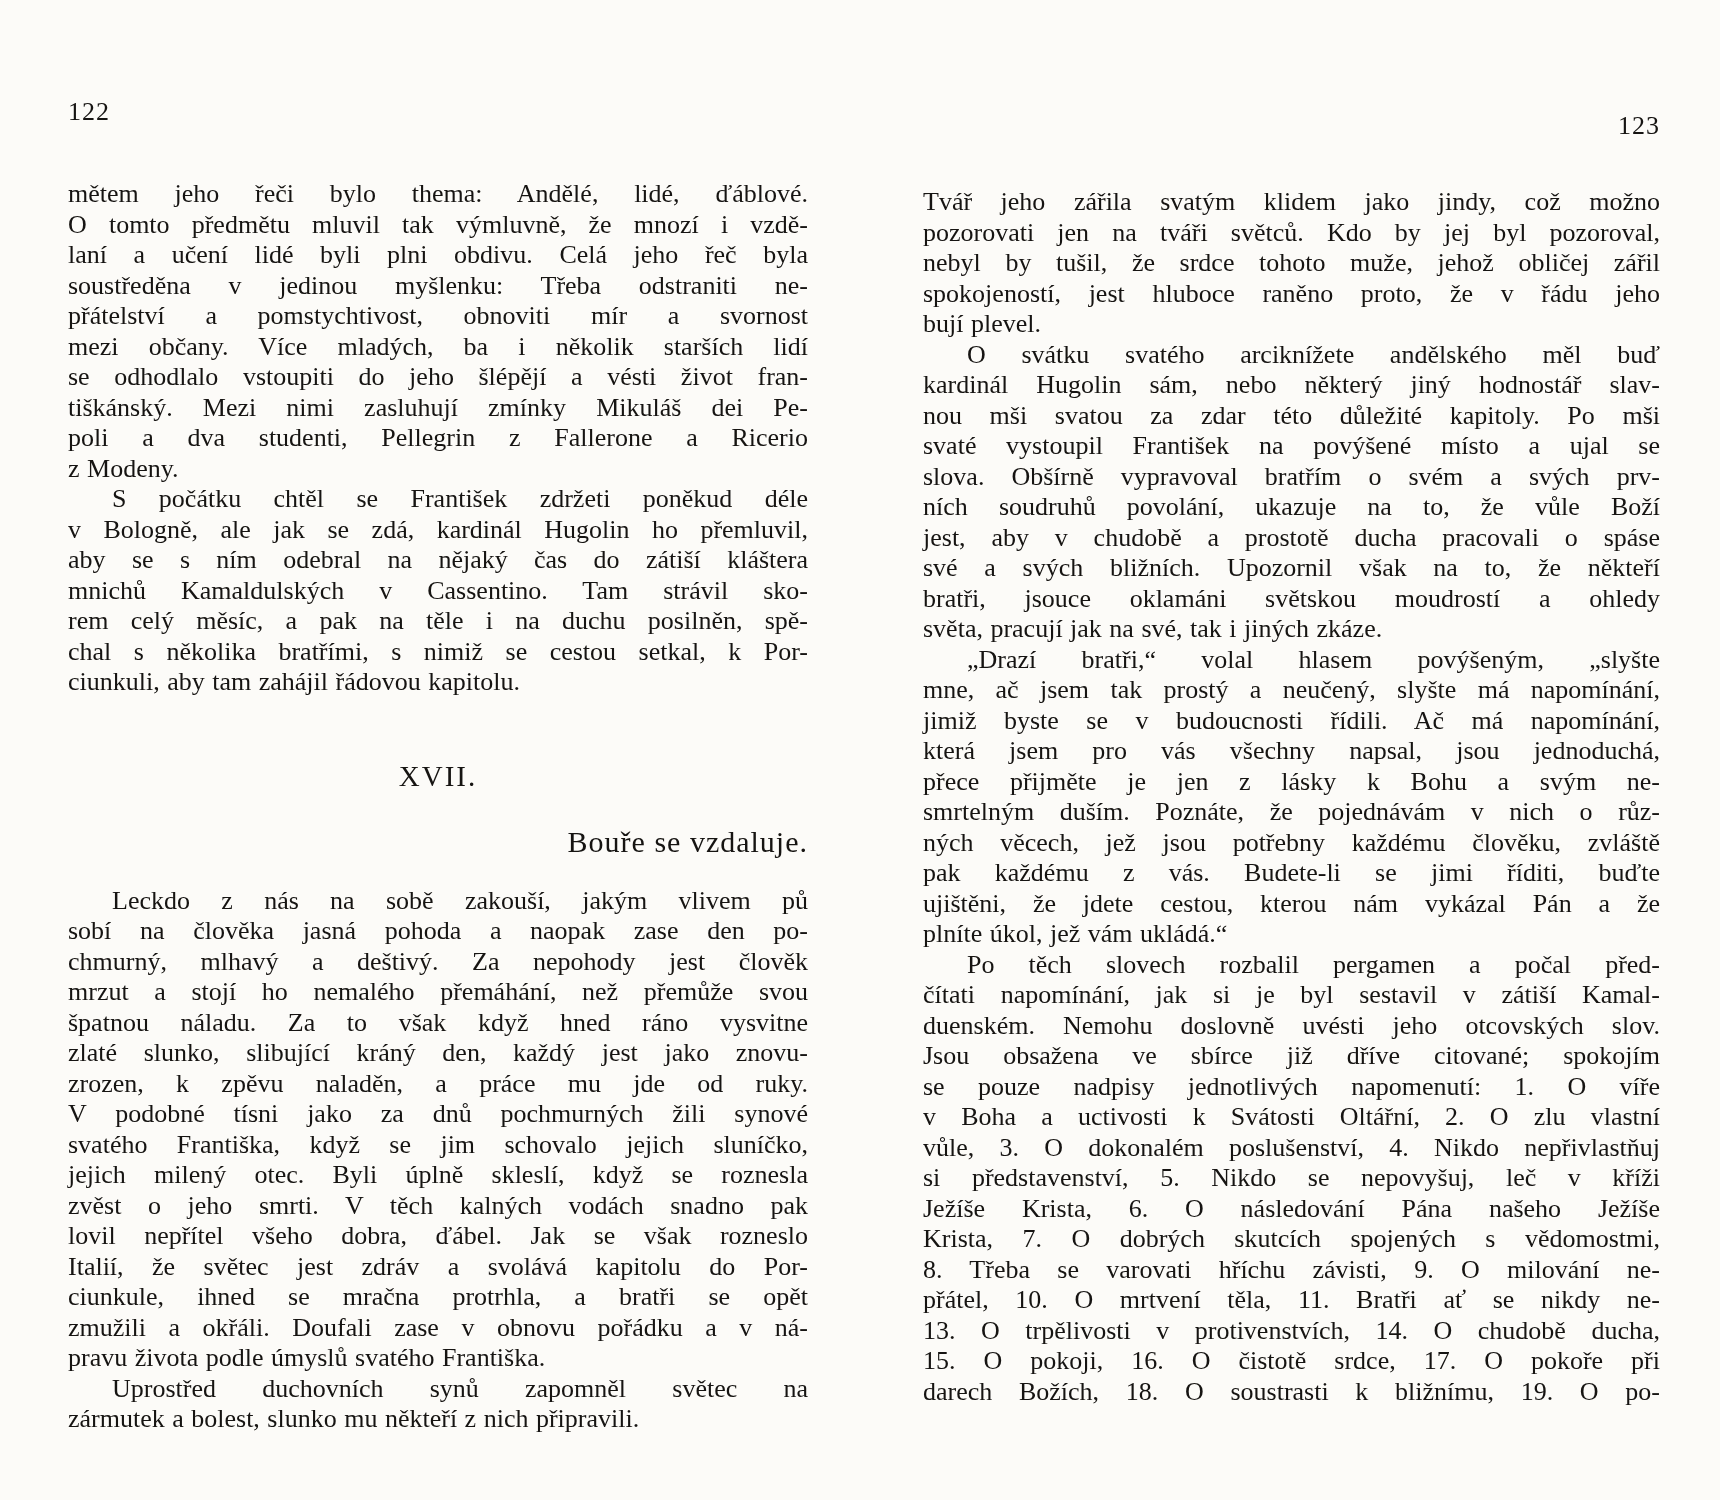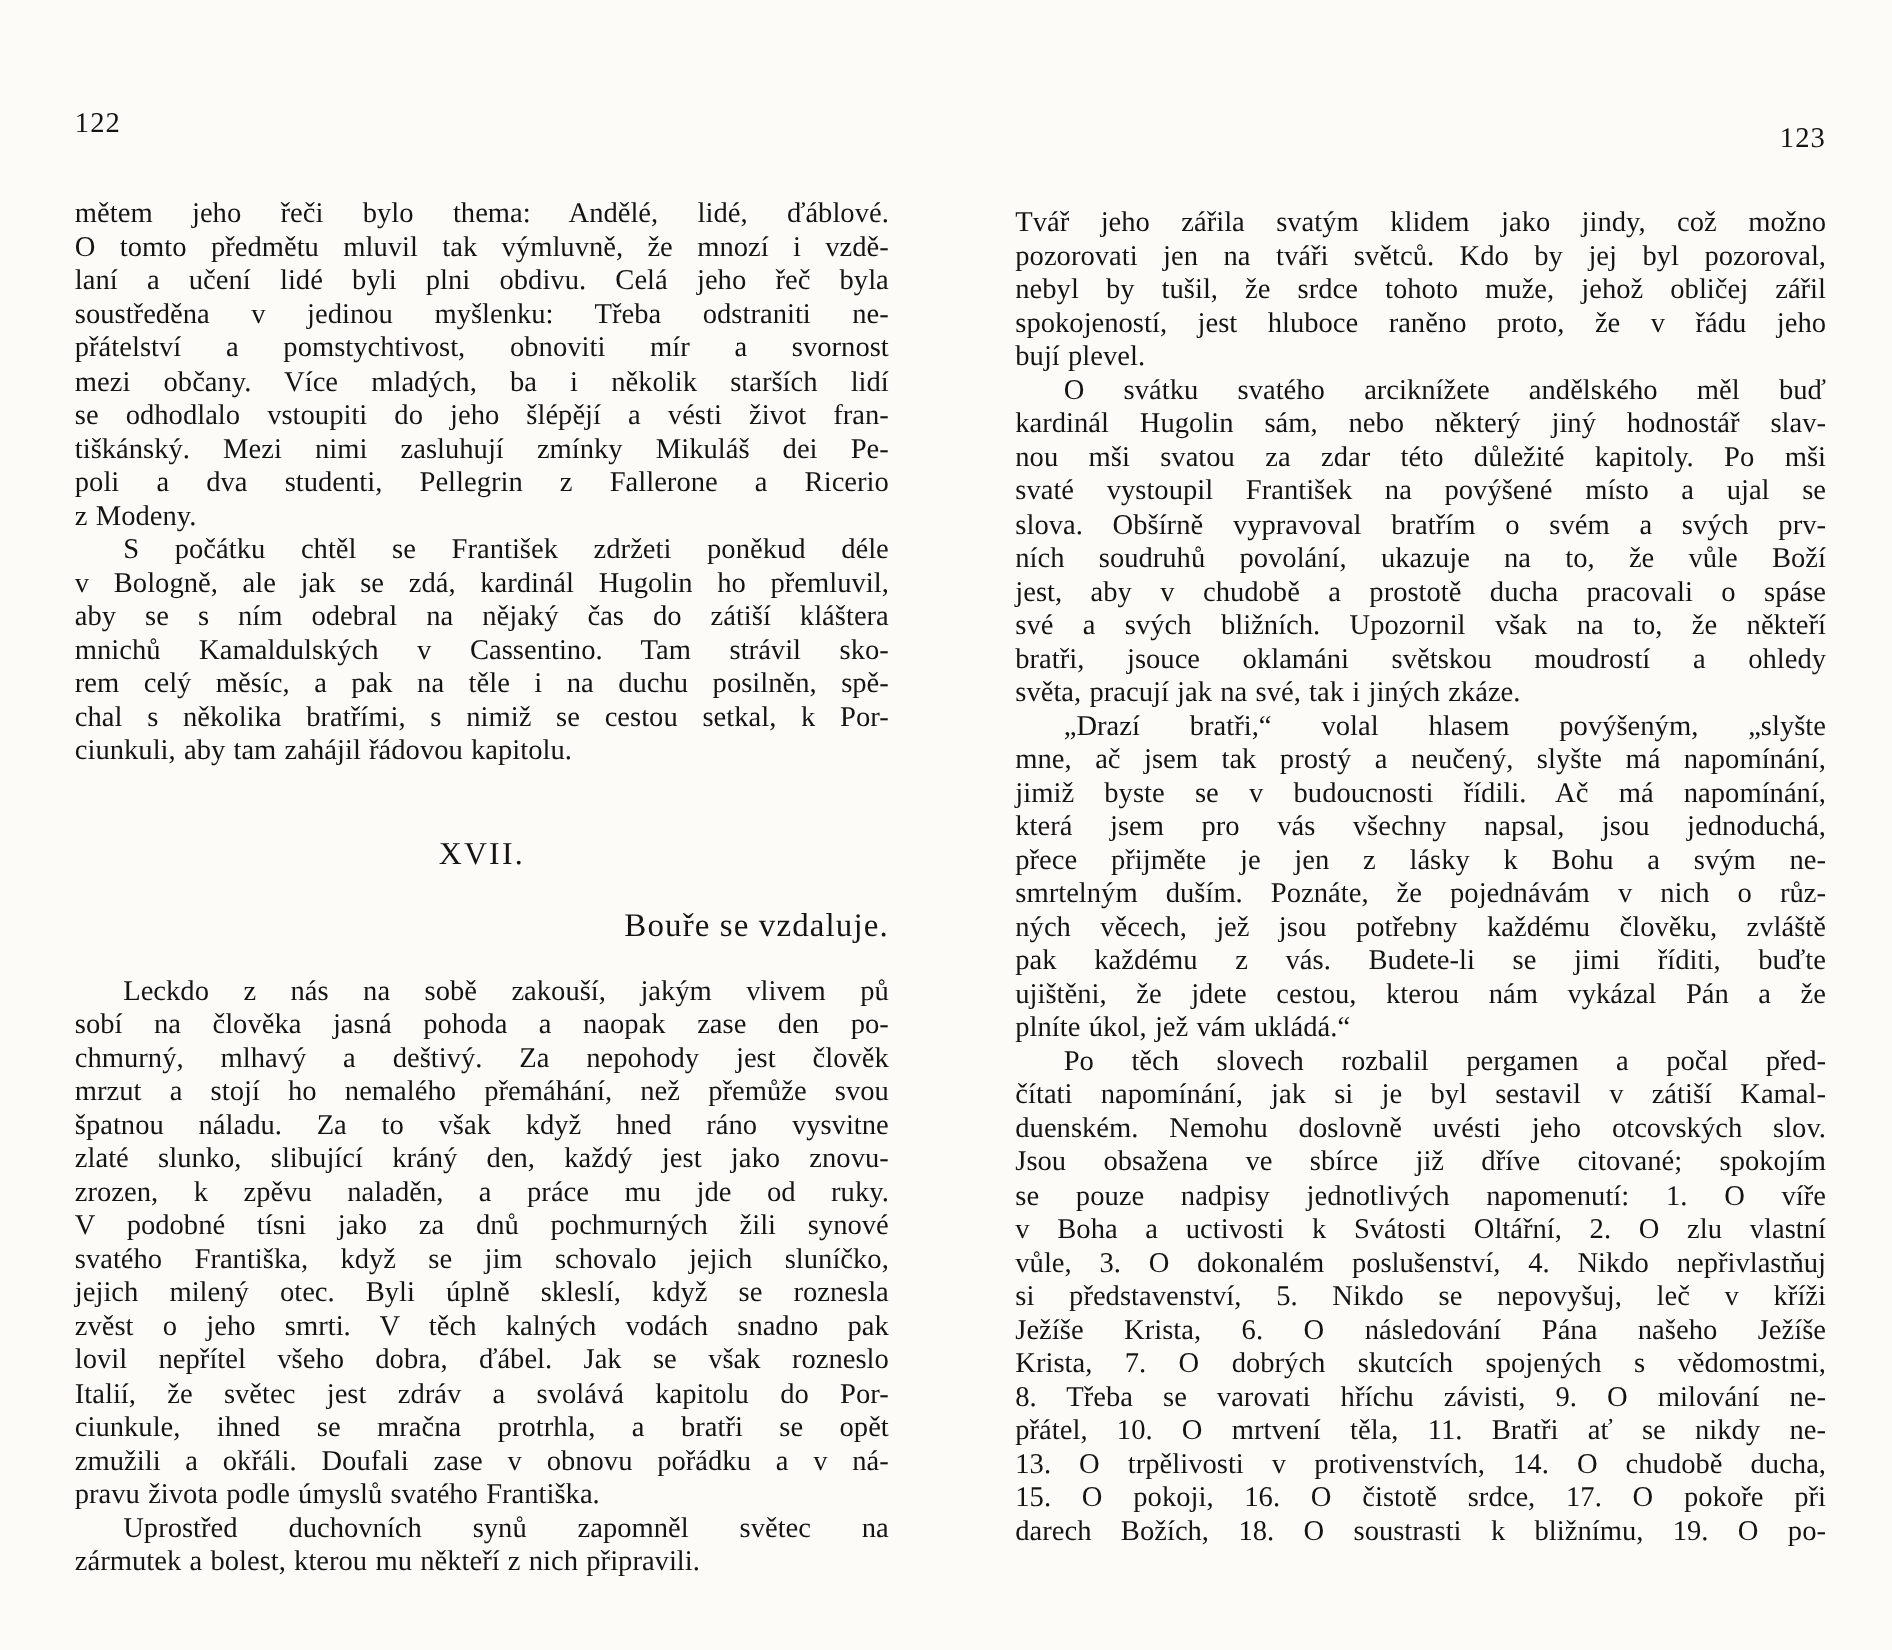--- a/index.html
+++ b/index.html
@@ -102,21 +102,21 @@
         <div class="line">jejich milený otec. Byli úplně skleslí, když se roznesla</div>
         <div class="line">zvěst o jeho smrti. V těch kalných vodách snadno pak</div>
         <div class="line">lovil nepřítel všeho dobra, ďábel. Jak se však rozneslo</div>
         <div class="line">Italií, že světec jest zdráv a svolává kapitolu do Por-</div>
         <div class="line">ciunkule, ihned se mračna protrhla, a bratři se opět</div>
         <div class="line">zmužili a okřáli. Doufali zase v obnovu pořádku a v ná-</div>
         <div class="line lastline">pravu života podle úmyslů svatého Františka.</div>
       </div>
       <div class="paragraph indent">
         <div class="line">Uprostřed duchovních synů zapomněl světec na</div>
-        <div class="line lastline">zármutek a bolest, kterou mu někteří z nich připravili.</div>
+        <div class="line lastline">zármutek a bolest, slunko mu někteří z nich připravili.</div>
       </div>
     </div>
 </section>
 
 <section class="page page-col-right">
   <div class="page-number">123</div>
   <div class="text-block">
       <div class="paragraph">
         <div class="line">Tvář jeho zářila svatým klidem jako jindy, což možno</div>
         <div class="line">pozorovati jen na tváři světců. Kdo by jej byl pozoroval,</div>

